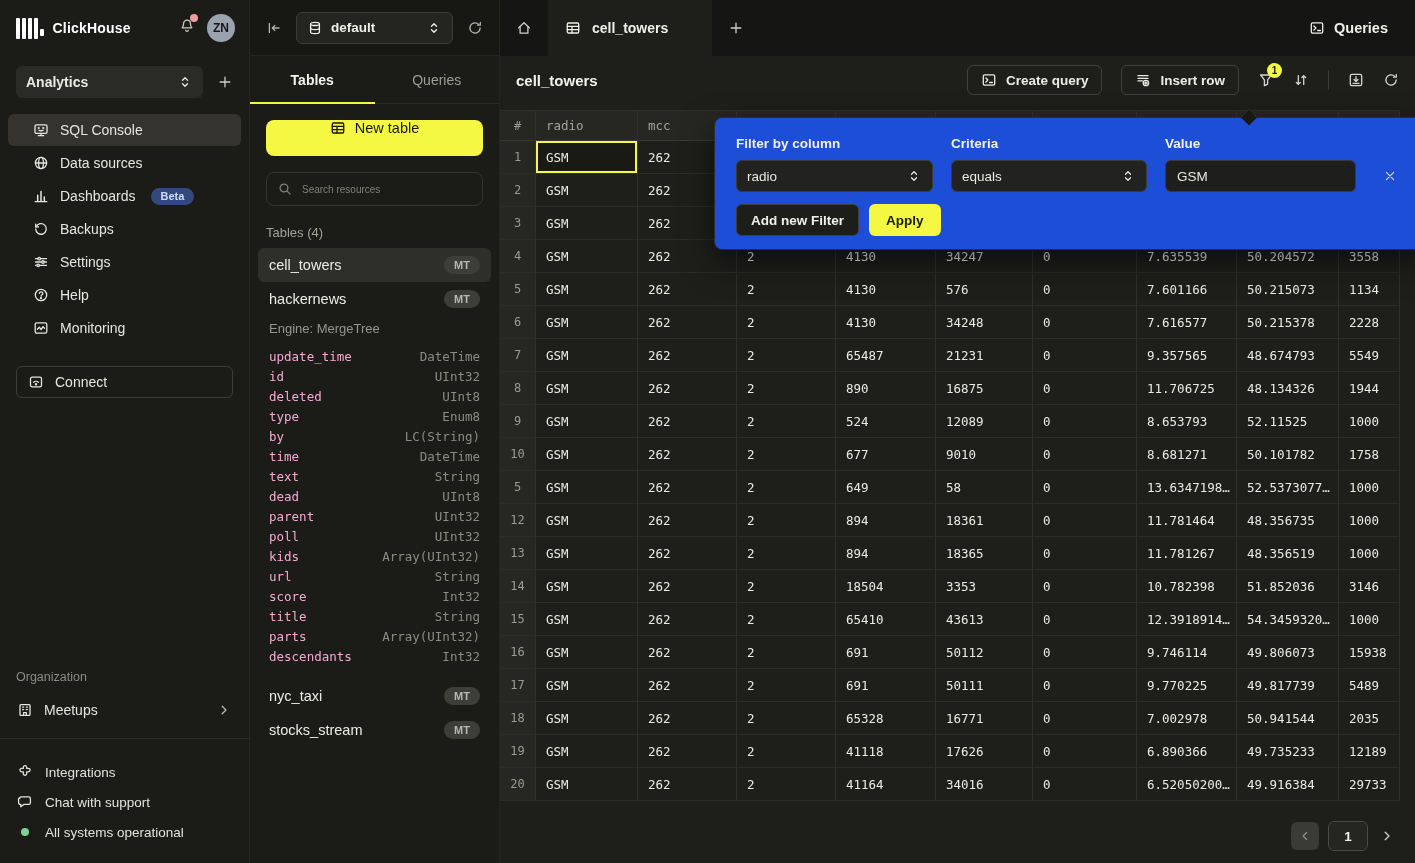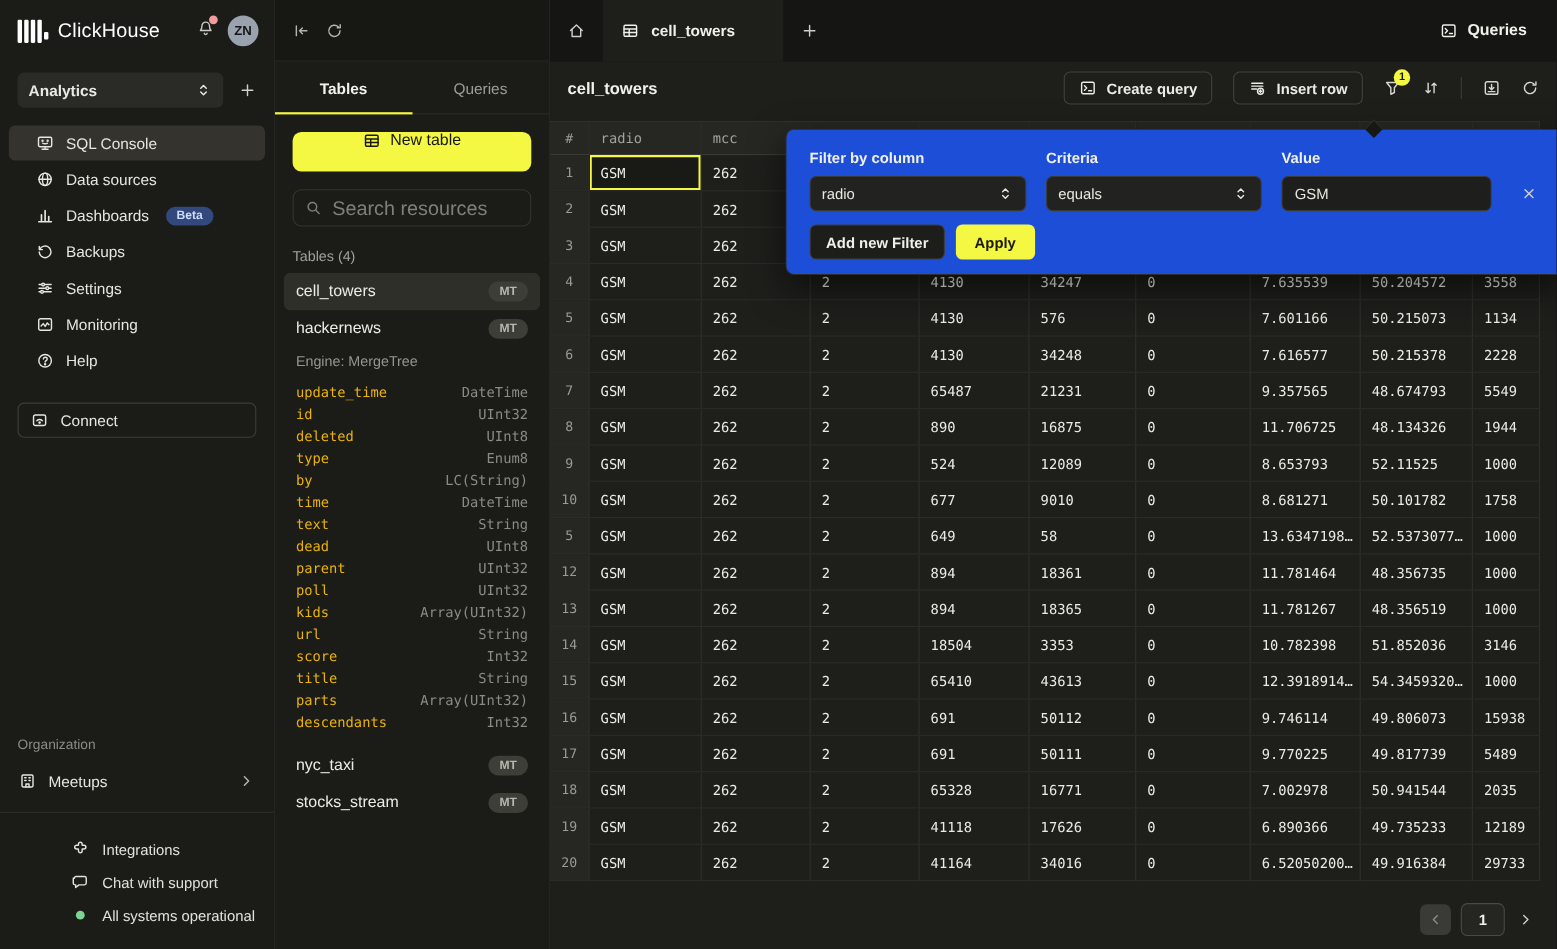--- a/index.html
+++ b/index.html
@@ -9,65 +9,65 @@
   .app { display:flex; width:1415px; height:863px; }
   .i { display:inline-flex; align-items:center; justify-content:center; flex:none; }
   .i svg { display:block; }
 
   
   .sidebar { width:250px; flex:none; background:#1b1b18; display:flex; flex-direction:column; border-right:1px solid #242420; }
   .sb-header { height:56px; flex:none; display:flex; align-items:center; padding:0 14px 0 16px; }
   .logo { display:flex; align-items:center; gap:2.5px; height:22px; }
   .logo .bar { width:3.5px; height:21px; background:#fff; border-radius:1px; }
   .logo .nub { width:3.5px; height:7px; background:#fff; border-radius:1px; margin-top:8px; }
-  .brand { font-size:18px; font-weight:400; color:#fff; margin-left:9px; letter-spacing:.2px; }
+  .brand { font-size:14px; font-weight:700; color:#fff; margin-left:9px; letter-spacing:.2px; }
   .sb-spacer { flex:1; }
   .bell { position:relative; color:#c9c9c3; margin-right:12px; }
   .bell .ndot { position:absolute; top:-4px; right:-3px; width:8px; height:8px; border-radius:50%; background:#f09c9c; }
   .avatar { width:28px; height:28px; border-radius:50%; background:#9aa2ae; color:#15161a; font-size:12px; font-weight:700; display:flex; align-items:center; justify-content:center; }
   .workspace-row { display:flex; align-items:center; gap:14px; padding:10px 16px 0;font-weight:bold; }
   .workspace-select { flex:1; height:32px; background:#2a2a27; border-radius:6px; display:flex; align-items:center; padding:0 10px; color:#eaeae4; font-size:14px; }
   .workspace-select .lbl { flex:1; }
   .plus-btn { color:#d0d0ca; }
   .nav { padding:16px 8px 0; display:flex; flex-direction:column; gap:1px; }
   .nav-item { height:32px; border-radius:6px; display:flex; align-items:center; gap:11px; padding:0 25px; color:#e6e6e0; font-size:14px; }
   .nav-item.active { background:#34332e; }
   .badge-beta { background:#33487c; color:#cfdcfa; font-size:11px; font-weight:700; padding:2.5px 10px; border-radius:11px; margin-left:4px; }
   .connect-btn { margin:22px 16px 0; height:32px; border:1px solid #3d3d38; border-radius:6px; display:flex; align-items:center; gap:11px; padding:0 11px; color:#e6e6e0; font-size:14px; }
   .sb-bottom { margin-top:auto; padding-bottom:16px; }
   .org-label { padding:0 16px 10px; color:#8b8b84; font-size:12.5px; }
   .meetups { height:32px; margin:0 8px; padding:0 9px; display:flex; align-items:center; gap:11px; color:#e6e6e0; font-size:14px; border-radius:6px; }
   .meetups .chev { margin-left:auto; color:#b9b9b2; }
   .sb-divider { border-top:1px solid #2e2e29; margin:12px 0 18px; }
-  .footer-item { height:30px; padding:0 17px; display:flex; align-items:center; gap:12px; color:#e2e2dc; font-size:13.5px;margin-left:48px; }
+  .footer-item { height:30px; padding:0 17px; display:flex; align-items:center; gap:12px; color:#e2e2dc; font-size:13.5px; }
   .status-dot { width:8px; height:8px; border-radius:50%; background:#7cd492; display:block; margin:0 4px; }
 
   
   .explorer { width:250px; flex:none; background:#1b1b18; display:flex; flex-direction:column; border-right:1px solid #242420; }
   .ex-topbar { height:56px; flex:none; background:#171714; border-bottom:1px solid #262621; display:flex; align-items:center; padding:0 16px; gap:14px; color:#b4b4ad; }
   .db-select { flex:1; height:32px; border:1px solid #3c3c37; background:#242421; border-radius:6px; display:flex; align-items:center; gap:8px; padding:0 10px; color:#f0f0ea; font-size:13.5px; font-weight:600; }
   .db-select .lbl { flex:1; }
   .ex-tabs { height:48px; flex:none; display:flex; border-bottom:1px solid #2c2c27; }
   .ex-tab { flex:1; display:flex; align-items:center; justify-content:center; color:#9d9d96; font-size:14px; position:relative; }
   .ex-tab.active { color:#f2f2ec; font-weight:700; }
   .ex-tab.active::after { content:""; position:absolute; left:0; right:0; bottom:-1px; height:2px; background:#f4f843; }
   .new-table-btn { margin:16px; height:36px; flex:none; background:#f4f843; border-radius:8px; color:#18180f; display:flex; align-items:flex-start; justify-content:center; gap:9px; font-size:14.5px; font-weight:500; }
   .search-box { margin:0 16px; height:34px; flex:none; border:1px solid #343430; border-radius:8px; display:flex; align-items:center; gap:9px; padding:0 10px; color:#80807a; }
-  .search-box input { flex:1; background:transparent; border:none; outline:none; color:#d8d8d2; font-size:18px; font-family:"Liberation Sans",sans-serif; }
+  .search-box input { flex:1; background:transparent; border:none; outline:none; color:#d8d8d2; font-size:10px; font-family:"Liberation Sans",sans-serif; }
   .search-box input::placeholder { color:#80807a; }
   .tables-header { padding:19px 16px 8px; color:#a2a29b; font-size:13px; }
   .table-list { padding:0 8px; overflow:hidden; }
   .table-item { height:34px; border-radius:6px; display:flex; align-items:center; padding:0 11px; margin-bottom:0px; }
   .table-item .name { color:#ecece6; font-size:14.5px; }
   .table-item.selected { background:#2f2f2a; }
   .mt-badge { margin-left:auto; background:#3e3e39; color:#b7b7b0; font-size:11px; font-weight:700; border-radius:11px; padding:3px 10px; }
   .engine-line { padding:5px 11px 9px; color:#96968f; font-size:13px; }
   .schema { padding:2px 11px 12px; font-family:"DejaVu Sans Mono",monospace; font-size:12.5px; line-height:20px; }
   .schema-row { display:flex; justify-content:space-between; }
-  .schema-row .cname { color:#eab308; }
+  .schema-row .cname { color:#f9a8d4; }
   .schema-row .ctype { color:#8b8b84; }
 
   
   .main { flex:1; display:flex; flex-direction:column; background:#1e1e1b; position:relative; }
   .tabbar { height:56px; flex:none; background:#151513; display:flex; align-items:stretch; }
   .home-tab { width:48px; display:flex; align-items:center; justify-content:center; color:#cfcfc9; }
   .main-tab { width:164px; background:#1e1e1b; display:flex; align-items:center; gap:11px; padding:0 17px; color:#f0f0ea; font-size:14px; font-weight:600; }
   .newtab-btn { width:48px; display:flex; align-items:center; justify-content:center; color:#cfcfc9; }
   .tabbar-sp { flex:1; }
   .queries-btn { align-self:center; margin-right:27px; display:flex; align-items:center; gap:9px; color:#f0f0ea; font-size:14.5px; font-weight:600; }
@@ -198,35 +198,35 @@
               <circle cx="6.2" cy="4.7" r="1.25" fill="#1b1b18"></circle>
               <circle cx="10" cy="8" r="1.25" fill="#1b1b18"></circle>
               <circle cx="5.2" cy="11.3" r="1.25" fill="#1b1b18"></circle>
             </svg>
           </span>
           <span data-interactable="false">Settings</span>
         </div>
         <div class="nav-item" data-interactable="true">
           <span class="i" data-interactable="false">
             <svg width="16" height="16" viewBox="0 0 16 16" fill="none" stroke="currentColor" stroke-width="1.3" stroke-linecap="round" stroke-linejoin="round">
-              <rect x="2.2" y="2.8" width="11.6" height="10.4" rx="1.6"></rect>
-              <path d="M4.4 9.3l1.9-2.1 1.8 2.5 1.9-3.1 1.5 1.7"></path>
-            </svg>
-          </span>
-          <span data-interactable="false">Monitoring</span>
-        </div>
-        <div class="nav-item" data-interactable="true">
-          <span class="i" data-interactable="false">
-            <svg width="16" height="16" viewBox="0 0 16 16" fill="none" stroke="currentColor" stroke-width="1.3" stroke-linecap="round" stroke-linejoin="round">
               <circle cx="8" cy="8" r="5.7"></circle>
               <path d="M6.4 6.3c.2-.9.9-1.5 1.7-1.5 1 0 1.8.7 1.8 1.6 0 1.2-1.2 1.3-1.7 2.1-.1.2-.1.4-.1.7"></path>
               <circle cx="8" cy="11.2" r=".5" fill="currentColor"></circle>
             </svg>
           </span>
           <span data-interactable="false">Help</span>
+        </div>
+        <div class="nav-item" data-interactable="true">
+          <span class="i" data-interactable="false">
+            <svg width="16" height="16" viewBox="0 0 16 16" fill="none" stroke="currentColor" stroke-width="1.3" stroke-linecap="round" stroke-linejoin="round">
+              <rect x="2.2" y="2.8" width="11.6" height="10.4" rx="1.6"></rect>
+              <path d="M4.4 9.3l1.9-2.1 1.8 2.5 1.9-3.1 1.5 1.7"></path>
+            </svg>
+          </span>
+          <span data-interactable="false">Monitoring</span>
         </div>
       </div>
     <div class="connect-btn" data-interactable="true">
       <span class="i" data-interactable="false">
           <svg width="16" height="16" viewBox="0 0 16 16" fill="none" stroke="currentColor" stroke-width="1.3" stroke-linecap="round" stroke-linejoin="round">
             <rect x="2.5" y="3.2" width="11" height="9.6" rx="1.6"></rect>
             <path d="M5.5 8.4c1.3-1.3 3.7-1.3 5 0"></path>
             <circle cx="8" cy="10.2" r=".55" fill="currentColor"></circle>
           </svg>
         </span>
@@ -277,20 +277,36 @@
   </div>
 
   <div class="explorer" data-interactable="false">
     <div class="ex-topbar" data-interactable="false">
       <span class="i" data-interactable="true">
           <svg width="16" height="16" viewBox="0 0 16 16" fill="none" stroke="currentColor" stroke-width="1.3" stroke-linecap="round" stroke-linejoin="round">
             <path d="M3.4 3.6v8.8"></path>
             <path d="M13 8H6.3M8.9 5.4 6.3 8l2.6 2.6"></path>
           </svg>
         </span>
+      <div class="db-select" data-interactable="true">
+        <span class="i" data-interactable="false">
+            <svg width="16" height="16" viewBox="0 0 16 16" fill="none" stroke="currentColor" stroke-width="1.3" stroke-linecap="round" stroke-linejoin="round">
+              <ellipse cx="8" cy="3.9" rx="4.4" ry="1.6"></ellipse>
+              <path d="M3.6 3.9v8.1c0 .9 2 1.6 4.4 1.6s4.4-.7 4.4-1.6V3.9"></path>
+              <path d="M3.6 8c0 .9 2 1.6 4.4 1.6S12.4 8.9 12.4 8"></path>
+            </svg>
+          </span>
+        <span class="lbl" data-interactable="false">default</span>
+        <span class="i" data-interactable="false">
+            <svg width="16" height="16" viewBox="0 0 16 16" fill="none" stroke="currentColor" stroke-width="1.3" stroke-linecap="round" stroke-linejoin="round">
+              <path d="M5.5 6.3 8 3.8l2.5 2.5"></path>
+              <path d="M5.5 9.7 8 12.2l2.5-2.5"></path>
+            </svg>
+          </span>
+      </div>
       <span class="i" data-interactable="true">
           <svg width="16" height="16" viewBox="0 0 16 16" fill="none" stroke="currentColor" stroke-width="1.3" stroke-linecap="round" stroke-linejoin="round">
             <path d="M13.1 8a5.1 5.1 0 1 1-1.6-3.7"></path>
             <path d="M13.3 2.5v2.7h-2.7"></path>
           </svg>
         </span>
     </div>
     <div class="ex-tabs" data-interactable="false">
       <div class="ex-tab active" data-interactable="true">Tables</div>
       <div class="ex-tab" data-interactable="true">Queries</div>

